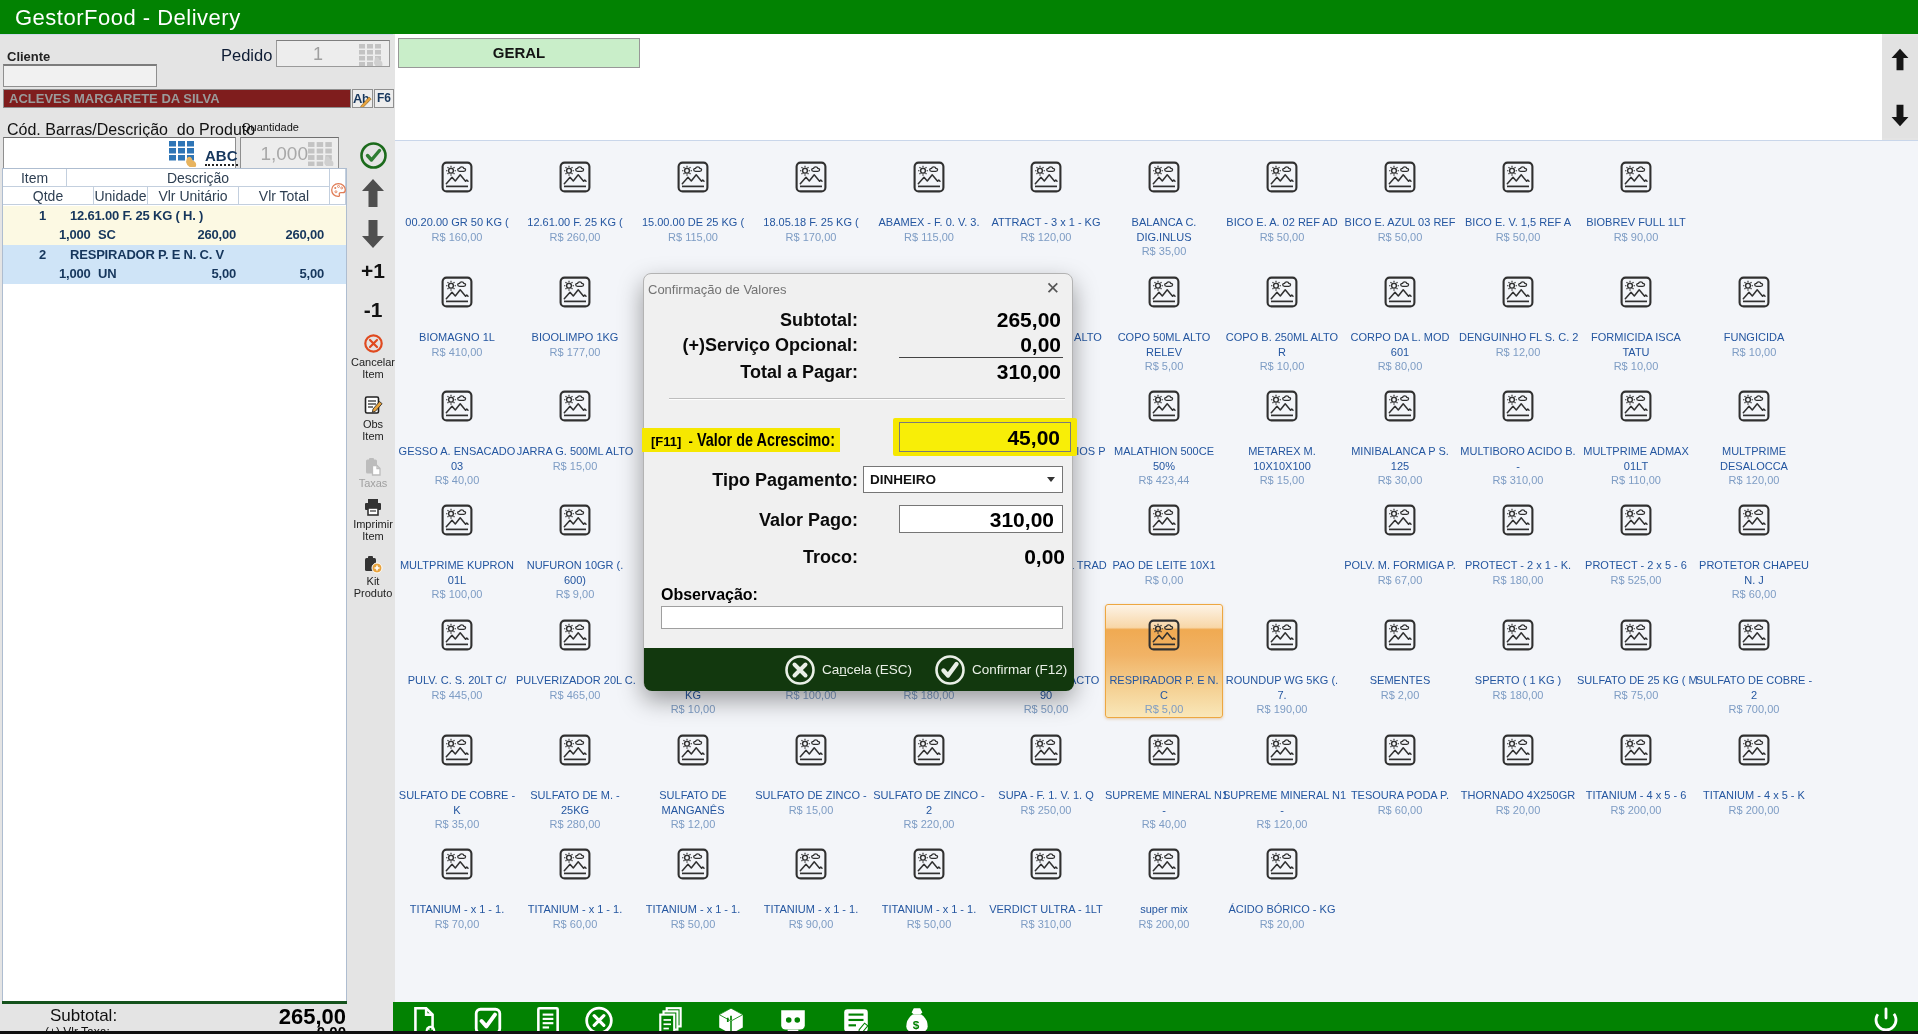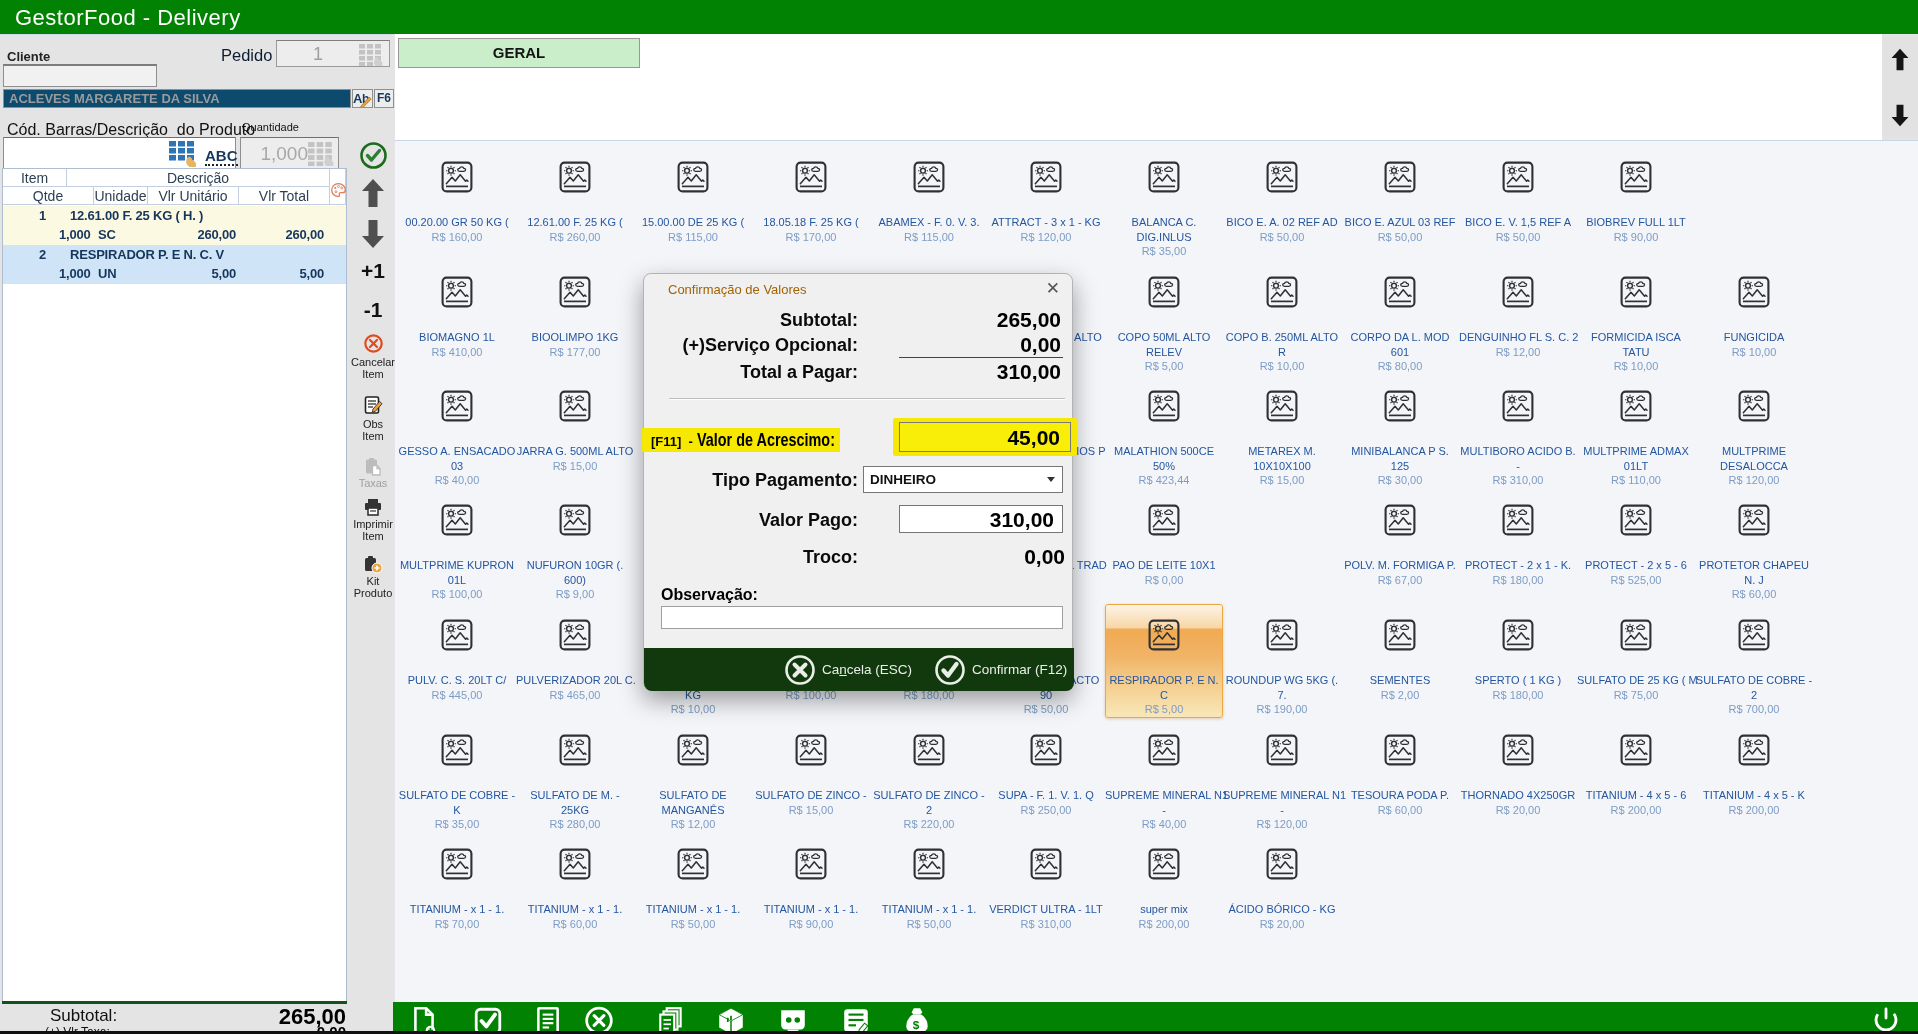--- a/index.html
+++ b/index.html
@@ -6,21 +6,21 @@
 #titlebar{position:absolute;left:0;top:0;width:1918px;height:34px;background:#028202}
 #titlebar span{position:absolute;left:15px;top:5px;color:#fff;font-size:22px;letter-spacing:.5px}
 
 #lpanel{position:absolute;left:0;top:34px;width:393px;height:1000px;background:#e4e4e4;border-top:1px solid #cdd8ea}
 .lbl{position:absolute;color:#1a1a1a}
 #cliLbl{left:7px;top:14px;font-size:13px;font-weight:bold;color:#222}
 #pedLbl{left:221px;top:11px;font-size:16.5px;color:#0d1b33}
 #pedBox{position:absolute;left:276px;top:5px;width:114px;height:27px;background:#ededed;border:1px solid #9a9a9a;border-top-color:#7e7e7e}
 #pedBox b{position:absolute;right:66px;top:3px;font-size:18px;font-weight:normal;color:#9f9f9f}
 #cliBox1{position:absolute;left:3px;top:29px;width:154px;height:23px;background:#f1f1f1;border:1px solid #8f8f8f;border-top:2px solid #7c7c7c}
-#cliBox2{position:absolute;left:3px;top:54px;width:348px;height:19px;background:#0c4a6e;border:1px solid #8f8f8f;color:#9b9b9b;font-weight:bold;font-size:13px;line-height:17px;padding-left:5px;overflow:hidden}
+#cliBox2{position:absolute;left:3px;top:54px;width:348px;height:19px;background:#7f1d1d;border:1px solid #8f8f8f;color:#9b9b9b;font-weight:bold;font-size:13px;line-height:17px;padding-left:5px;overflow:hidden}
 .sqbtn{position:absolute;top:54px;height:19px;background:#ededed;border:1px solid #8f8f8f;text-align:center;font-weight:bold;color:#17375d}
 #btnAb{left:352px;width:21px}
 #btnF6{left:374px;width:20px;font-size:12px;line-height:17px}
 #codLbl{left:7px;top:86px;font-size:16px;color:#111}
 #qtdLbl{left:242px;top:86px;font-size:11px;color:#111}
 #codBox{position:absolute;left:3px;top:102px;width:233px;height:32px;background:#fff;border:1px solid #8f8f8f;border-top-color:#6f6f6f}
 #qtdBox{position:absolute;left:240px;top:102px;width:99px;height:32px;background:#ededed;border:1px solid #8f8f8f;border-top-color:#6f6f6f}
 #qtdBox b{position:absolute;right:30px;top:5px;font-size:19px;font-weight:normal;color:#a8a8a8}
 #abcTx{position:absolute;left:201px;top:9px;color:#17375d;font-weight:bold;font-size:15px;border-bottom:2px dotted #222}
 
@@ -43,21 +43,21 @@
 #grid{position:absolute;left:395px;top:140px;width:1523px;height:862px;background:#f3f5f9;border-top:1px solid #c9d6ea}
 .cell{position:absolute;width:118px;text-align:center}
 .cell .pic{display:block;margin:15px auto 0;color:#303030}
 .cell .nm{margin-top:22px;font-size:11px;line-height:14.5px;color:#2456a0;white-space:nowrap}
 .cell .pr{margin-top:1px;font-size:11px;line-height:13px;color:#7d9cc4;white-space:nowrap}
 #selbox{position:absolute;width:118px;height:114px;border:1px solid #eda741;border-radius:3px;
  background:linear-gradient(180deg,#fdf3e6 0%,#f8d7a8 20%,#f0aa52 22%,#f1b366 45%,#f4cd8d 70%,#f9e7b9 100%);
  box-shadow:0 1px 3px rgba(200,120,20,.35)}
 
 #dlg{position:absolute;left:643px;top:273px;width:430px;height:417px;background:#f0f0f0;border:1px solid #b3b3b3;border-radius:8px;box-shadow:0 10px 24px rgba(0,0,0,.38)}
-#dlgTitle{position:absolute;left:24px;top:8px;font-size:13px;color:#a16207}
+#dlgTitle{position:absolute;left:4px;top:8px;font-size:13px;color:#737373}
 #dlgX{position:absolute;right:12px;top:4px;font-size:17px;color:#555}
 .dlab{position:absolute;font-weight:bold;color:#0a0a0a;font-size:18px;text-align:right}
 .dval{position:absolute;font-weight:bold;color:#000;font-size:21px;text-align:right}
 #sumline{position:absolute;left:255px;top:83px;width:164px;border-top:1px solid #444}
 #divider{position:absolute;left:25px;top:124px;width:396px;border-top:1px solid #bdbdbd;border-bottom:1px solid #fdfdfd}
 #hlLab{position:absolute;left:-2px;top:154px;width:198px;height:24px;background:#f6e800}
 #acrBox{position:absolute;left:255px;top:148px;width:172px;height:30px;background:#f8ee07;border:1.5px solid #7a7a7a}
 #acrHalo{position:absolute;left:249px;top:144px;width:184px;height:38px;background:#f6e800;border-radius:2px}
 #acrBox b{position:absolute;right:10px;top:3px;font-size:21px}
 #acrLab{position:absolute;left:7px;top:156px;font-weight:bold}

